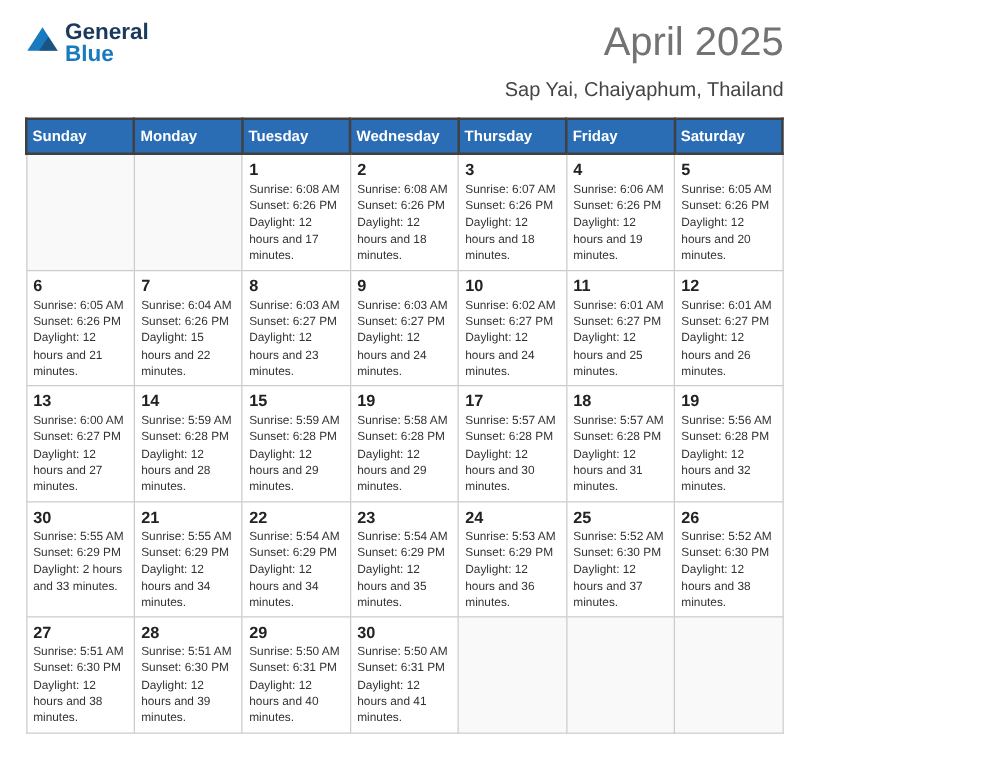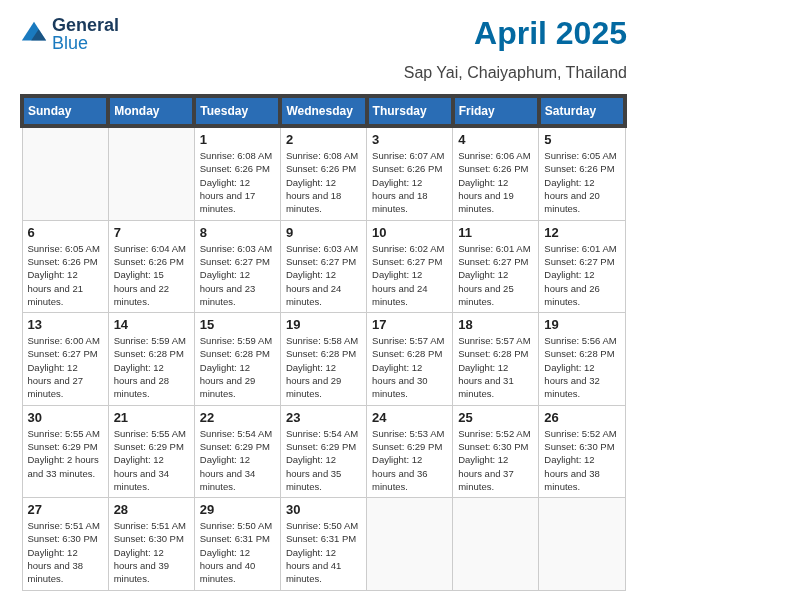--- a/index.html
+++ b/index.html
@@ -31,54 +31,54 @@
       flex-direction: column;
       line-height: 1;
     }
     .logo-general {
       font-size: 18px;
       font-weight: bold;
       color: #1a3a5c;
     }
     .logo-blue {
       font-size: 18px;
-      font-weight: normal;
+      font-weight: bold;
       color: #1a7abf;
     }
     .logo-icon {
       width: 28px;
       height: 28px;
     }
     .title-block {
       text-align: right;
     }
     .title-month {
       font-size: 32px;
-      font-weight: bold;
-      color: #0369a1;
+      font-weight: normal;
+      color: #737373;
       line-height: 1.1;
     }
     .title-location {
       font-size: 16px;
       color: #444;
       margin-top: 13px;
     }
     .calendar {
       width: 100%;
       border-collapse: collapse;
       font-size: 10px;
     }
     .calendar thead th {
       background-color: #2a6db5;
       color: #fff;
       font-size: 12px;
       font-weight: bold;
       padding: 6px 4px;
       text-align: left;
-      border: 4px solid #404040;
+      border: 2px solid #404040;
     }
     .calendar tbody td {
       border: 1px solid #ccc;
       vertical-align: top;
       padding: 4px 5px;
       width: calc(100%/7);
       height: 82px;
     }
     .day-num {
       font-size: 13px;

